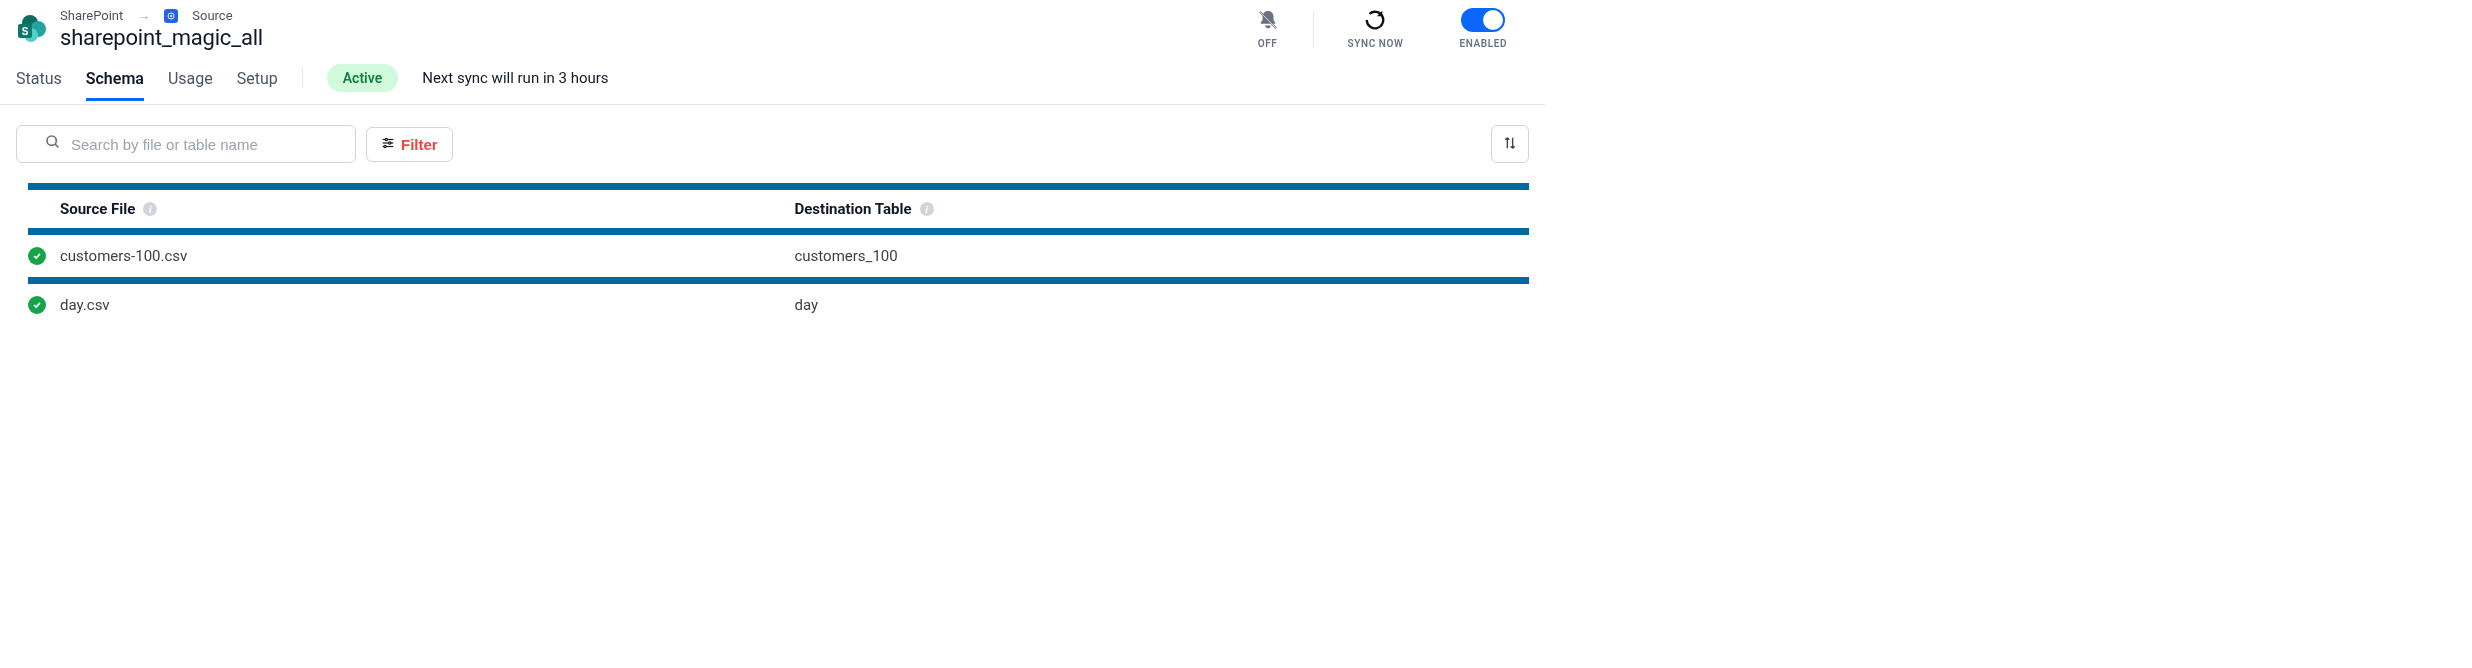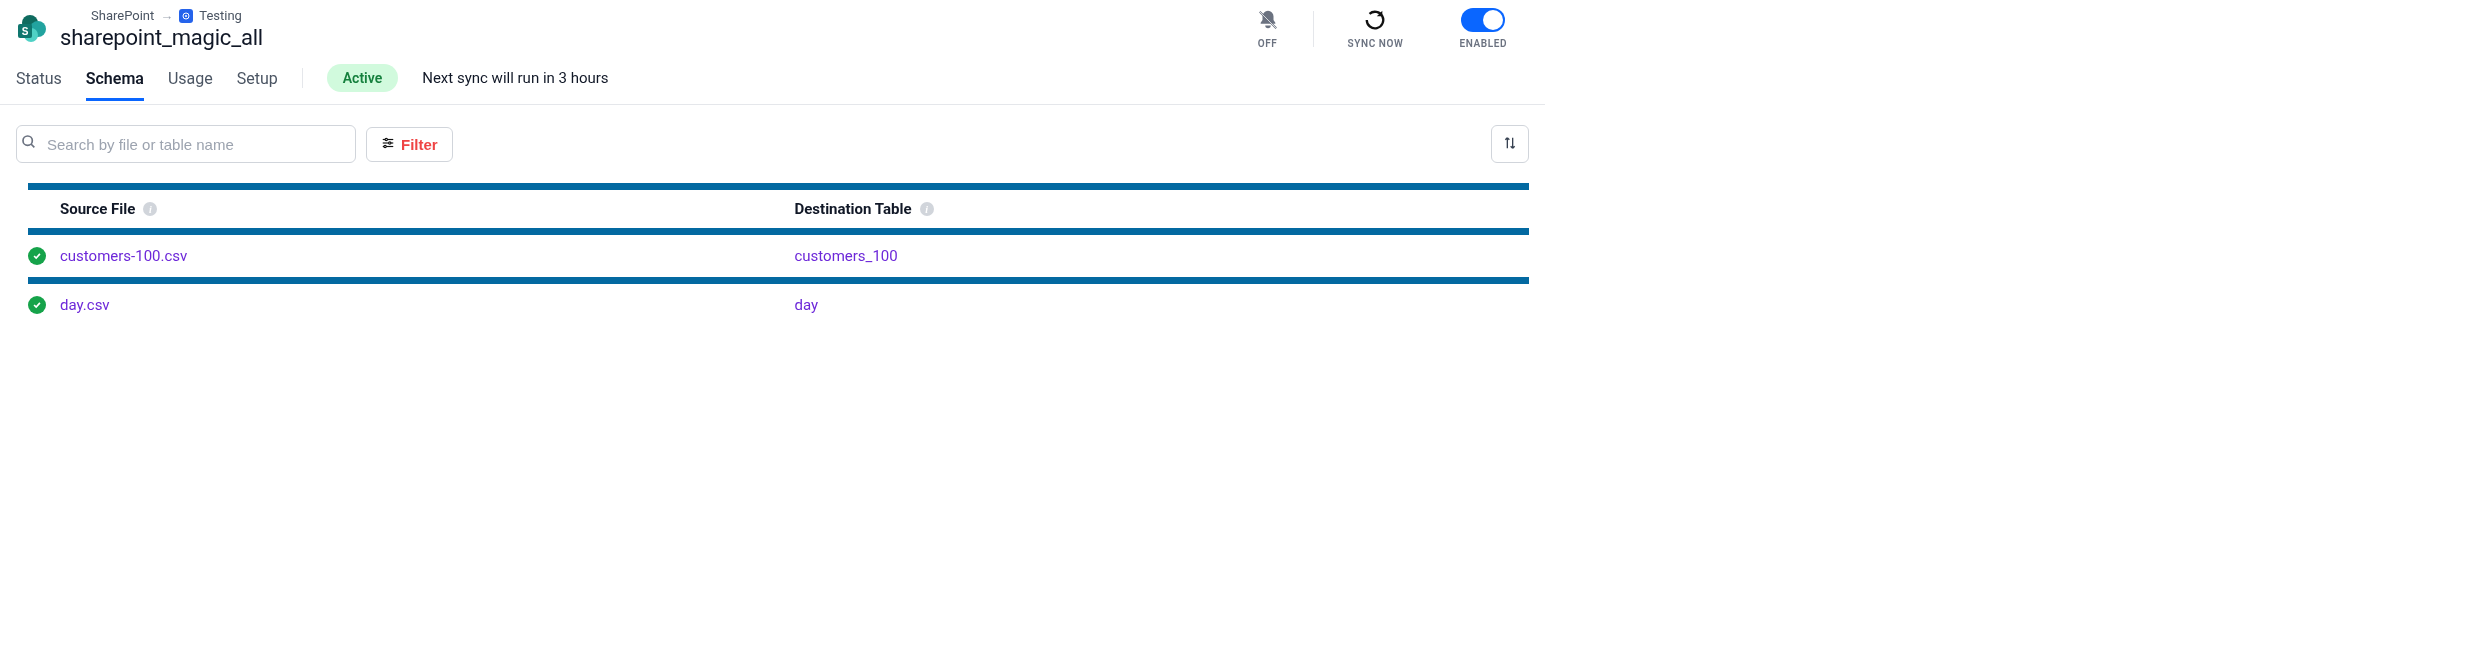--- a/index.html
+++ b/index.html
@@ -31,24 +31,23 @@
       flex-shrink: 0;
     }
     .header-text {
       display: flex;
       flex-direction: column;
       gap: 2px;
     }
     .breadcrumb {
       display: flex;
       align-items: center;
-      gap: 6px;
+      gap: 14px;
       font-size: 13px;
       color: #4b5563;
-      margin-left: 31px;
     }
     .breadcrumb-arrow { color: #9ca3af; }
     .ws-badge {
       display: inline-flex;
       align-items: center;
       justify-content: center;
       width: 14px;
       height: 14px;
       background: #2563eb;
       color: #fff;
@@ -163,21 +162,21 @@
       display: flex;
       align-items: center;
       padding: 20px 16px;
       gap: 10px;
     }
     .search-wrap {
       display: flex;
       align-items: center;
       border: 1px solid #d1d5db;
       border-radius: 6px;
-      padding: 8px 4px;
+      padding: 8px 28px;
       width: 340px;
       gap: 10px;
       color: #6b7280;
     }
     .search-input {
       border: none;
       outline: none;
       font-size: 15px;
       color: #111827;
       flex: 1;
@@ -222,21 +221,21 @@
     }
     .table-header {
       padding: 10px 0;
       font-weight: 700;
       font-size: 15px;
       color: #111827;
     }
     .table-row {
       padding: 12px 0;
       font-size: 15px;
-      color: #6d28d9;
+      color: #404040;
     }
     .col-icon { width: 32px; display: flex; align-items: center; }
     .col-source { flex: 1; display: flex; align-items: center; gap: 8px; }
     .col-dest { flex: 1; display: flex; align-items: center; gap: 8px; }
     .check-circle {
       width: 18px;
       height: 18px;
       border-radius: 50%;
       background: #16a34a;
       display: inline-flex;
@@ -276,21 +275,21 @@
     <div class="header-text">
       <div class="breadcrumb">
         <span>SharePoint</span>
         <span class="breadcrumb-arrow">→</span>
         <span class="ws-badge">
           <svg width="8" height="8" viewBox="0 0 8 8">
               <circle cx="4" cy="4" r="3" fill="none" stroke="#fff" stroke-width="1"></circle>
               <circle cx="4" cy="4" r="1" fill="#fff"></circle>
             </svg>
         </span>
-        <span>Testing</span>
+        <span>Source</span>
       </div>
       <div class="page-title">sharepoint_magic_all</div>
     </div>
   </div>
 
   <div class="header-right">
     <div class="header-action">
       <span class="icon-slot">
         <svg width="22" height="22" viewBox="0 0 24 24" fill="#6b7280">
           <path d="M12 2a6 6 0 0 0-6 6v4l-2 3v1h16v-1l-2-3V8a6 6 0 0 0-6-6z"></path>

